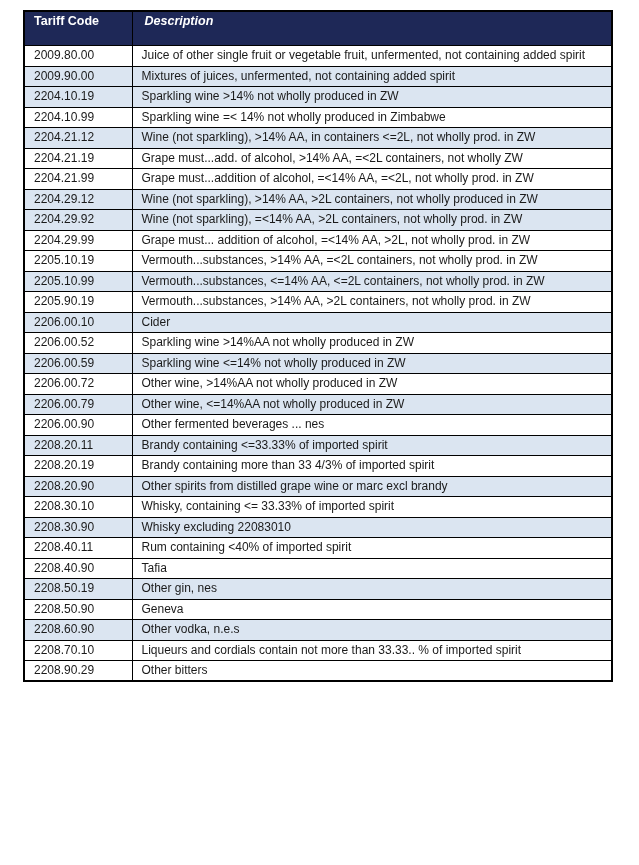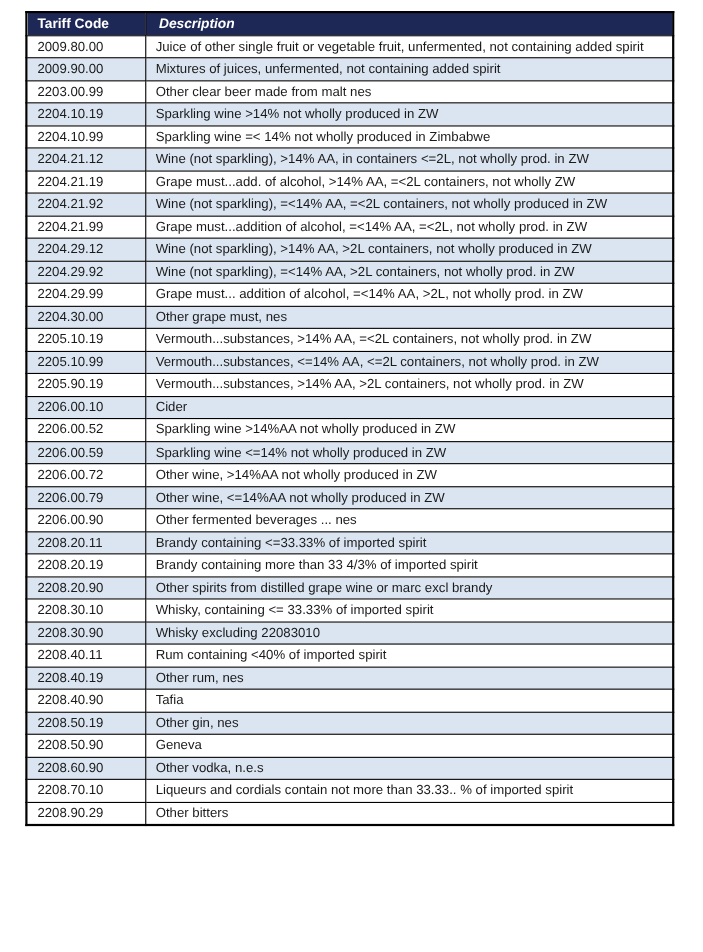--- a/index.html
+++ b/index.html
@@ -41,21 +41,21 @@
     vertical-align: middle;
     color: var(--text-color);
   }
   .tariff-table th {
     background: var(--header-bg);
     color: var(--header-text);
     font-size: 12.5px;
     font-weight: bold;
     text-align: left;
     height: 21px;
-    padding: 2px 4px 3px 9px;
+    padding: 2px 4px 17px 9px;
     margin-top: 34px;
   }
   .tariff-table th.th-description { padding-left: 12px; font-style: italic; }
   .tariff-table td {
     font-size: 12px;
     height: 20.5px;
     padding: 2px 4px 3px 9px;
     background: var(--row-bg);
   }
   .tariff-table td.description-cell { }
@@ -78,64 +78,52 @@
     </thead>
     <tbody>
         <tr class="row-odd">
     <td class="code-cell">2009.80.00</td>
     <td class="description-cell">Juice of other single fruit or vegetable fruit, unfermented, not containing added spirit</td>
   </tr>
         <tr class="row-even">
     <td class="code-cell">2009.90.00</td>
     <td class="description-cell">Mixtures of juices, unfermented, not containing added spirit</td>
   </tr>
-        <tr class="row-odd">
-    <td class="code-cell">2203.00.99</td>
-    <td class="description-cell">Other clear beer made from malt nes</td>
-  </tr>
         <tr class="row-even">
     <td class="code-cell">2204.10.19</td>
     <td class="description-cell">Sparkling wine &gt;14% not wholly produced in ZW</td>
   </tr>
         <tr class="row-odd">
     <td class="code-cell">2204.10.99</td>
     <td class="description-cell">Sparkling wine =&lt; 14% not wholly produced in Zimbabwe</td>
   </tr>
         <tr class="row-even">
     <td class="code-cell">2204.21.12</td>
     <td class="description-cell">Wine (not sparkling), &gt;14% AA, in containers &lt;=2L, not wholly prod. in ZW</td>
   </tr>
         <tr class="row-odd">
     <td class="code-cell">2204.21.19</td>
     <td class="description-cell">Grape must...add. of alcohol, &gt;14% AA, =&lt;2L containers, not wholly ZW</td>
   </tr>
-        <tr class="row-even">
-    <td class="code-cell">2204.21.92</td>
-    <td class="description-cell">Wine (not sparkling), =&lt;14% AA, =&lt;2L containers, not wholly produced in ZW</td>
-  </tr>
         <tr class="row-odd">
     <td class="code-cell">2204.21.99</td>
     <td class="description-cell">Grape must...addition of alcohol, =&lt;14% AA, =&lt;2L, not wholly prod. in ZW</td>
   </tr>
         <tr class="row-even">
     <td class="code-cell">2204.29.12</td>
     <td class="description-cell">Wine (not sparkling), &gt;14% AA, &gt;2L containers, not wholly produced in ZW</td>
   </tr>
         <tr class="row-even">
     <td class="code-cell">2204.29.92</td>
     <td class="description-cell">Wine (not sparkling), =&lt;14% AA, &gt;2L containers, not wholly prod. in ZW</td>
   </tr>
         <tr class="row-odd">
     <td class="code-cell">2204.29.99</td>
     <td class="description-cell">Grape must... addition of alcohol, =&lt;14% AA, &gt;2L, not wholly prod. in ZW</td>
   </tr>
-        <tr class="row-even">
-    <td class="code-cell">2204.30.00</td>
-    <td class="description-cell">Other grape must, nes</td>
-  </tr>
         <tr class="row-odd">
     <td class="code-cell">2205.10.19</td>
     <td class="description-cell">Vermouth...substances, &gt;14% AA, =&lt;2L containers, not wholly prod. in ZW</td>
   </tr>
         <tr class="row-even">
     <td class="code-cell">2205.10.99</td>
     <td class="description-cell">Vermouth...substances, &lt;=14% AA, &lt;=2L containers, not wholly prod. in ZW</td>
   </tr>
         <tr class="row-odd">
     <td class="code-cell">2205.90.19</td>
@@ -181,24 +169,20 @@
     <td class="code-cell">2208.30.10</td>
     <td class="description-cell">Whisky, containing &lt;= 33.33% of imported spirit</td>
   </tr>
         <tr class="row-even">
     <td class="code-cell">2208.30.90</td>
     <td class="description-cell">Whisky excluding 22083010</td>
   </tr>
         <tr class="row-odd">
     <td class="code-cell">2208.40.11</td>
     <td class="description-cell">Rum containing &lt;40% of imported spirit</td>
-  </tr>
-        <tr class="row-even">
-    <td class="code-cell">2208.40.19</td>
-    <td class="description-cell">Other rum, nes</td>
   </tr>
         <tr class="row-odd">
     <td class="code-cell">2208.40.90</td>
     <td class="description-cell">Tafia</td>
   </tr>
         <tr class="row-even">
     <td class="code-cell">2208.50.19</td>
     <td class="description-cell">Other gin, nes</td>
   </tr>
         <tr class="row-odd">

